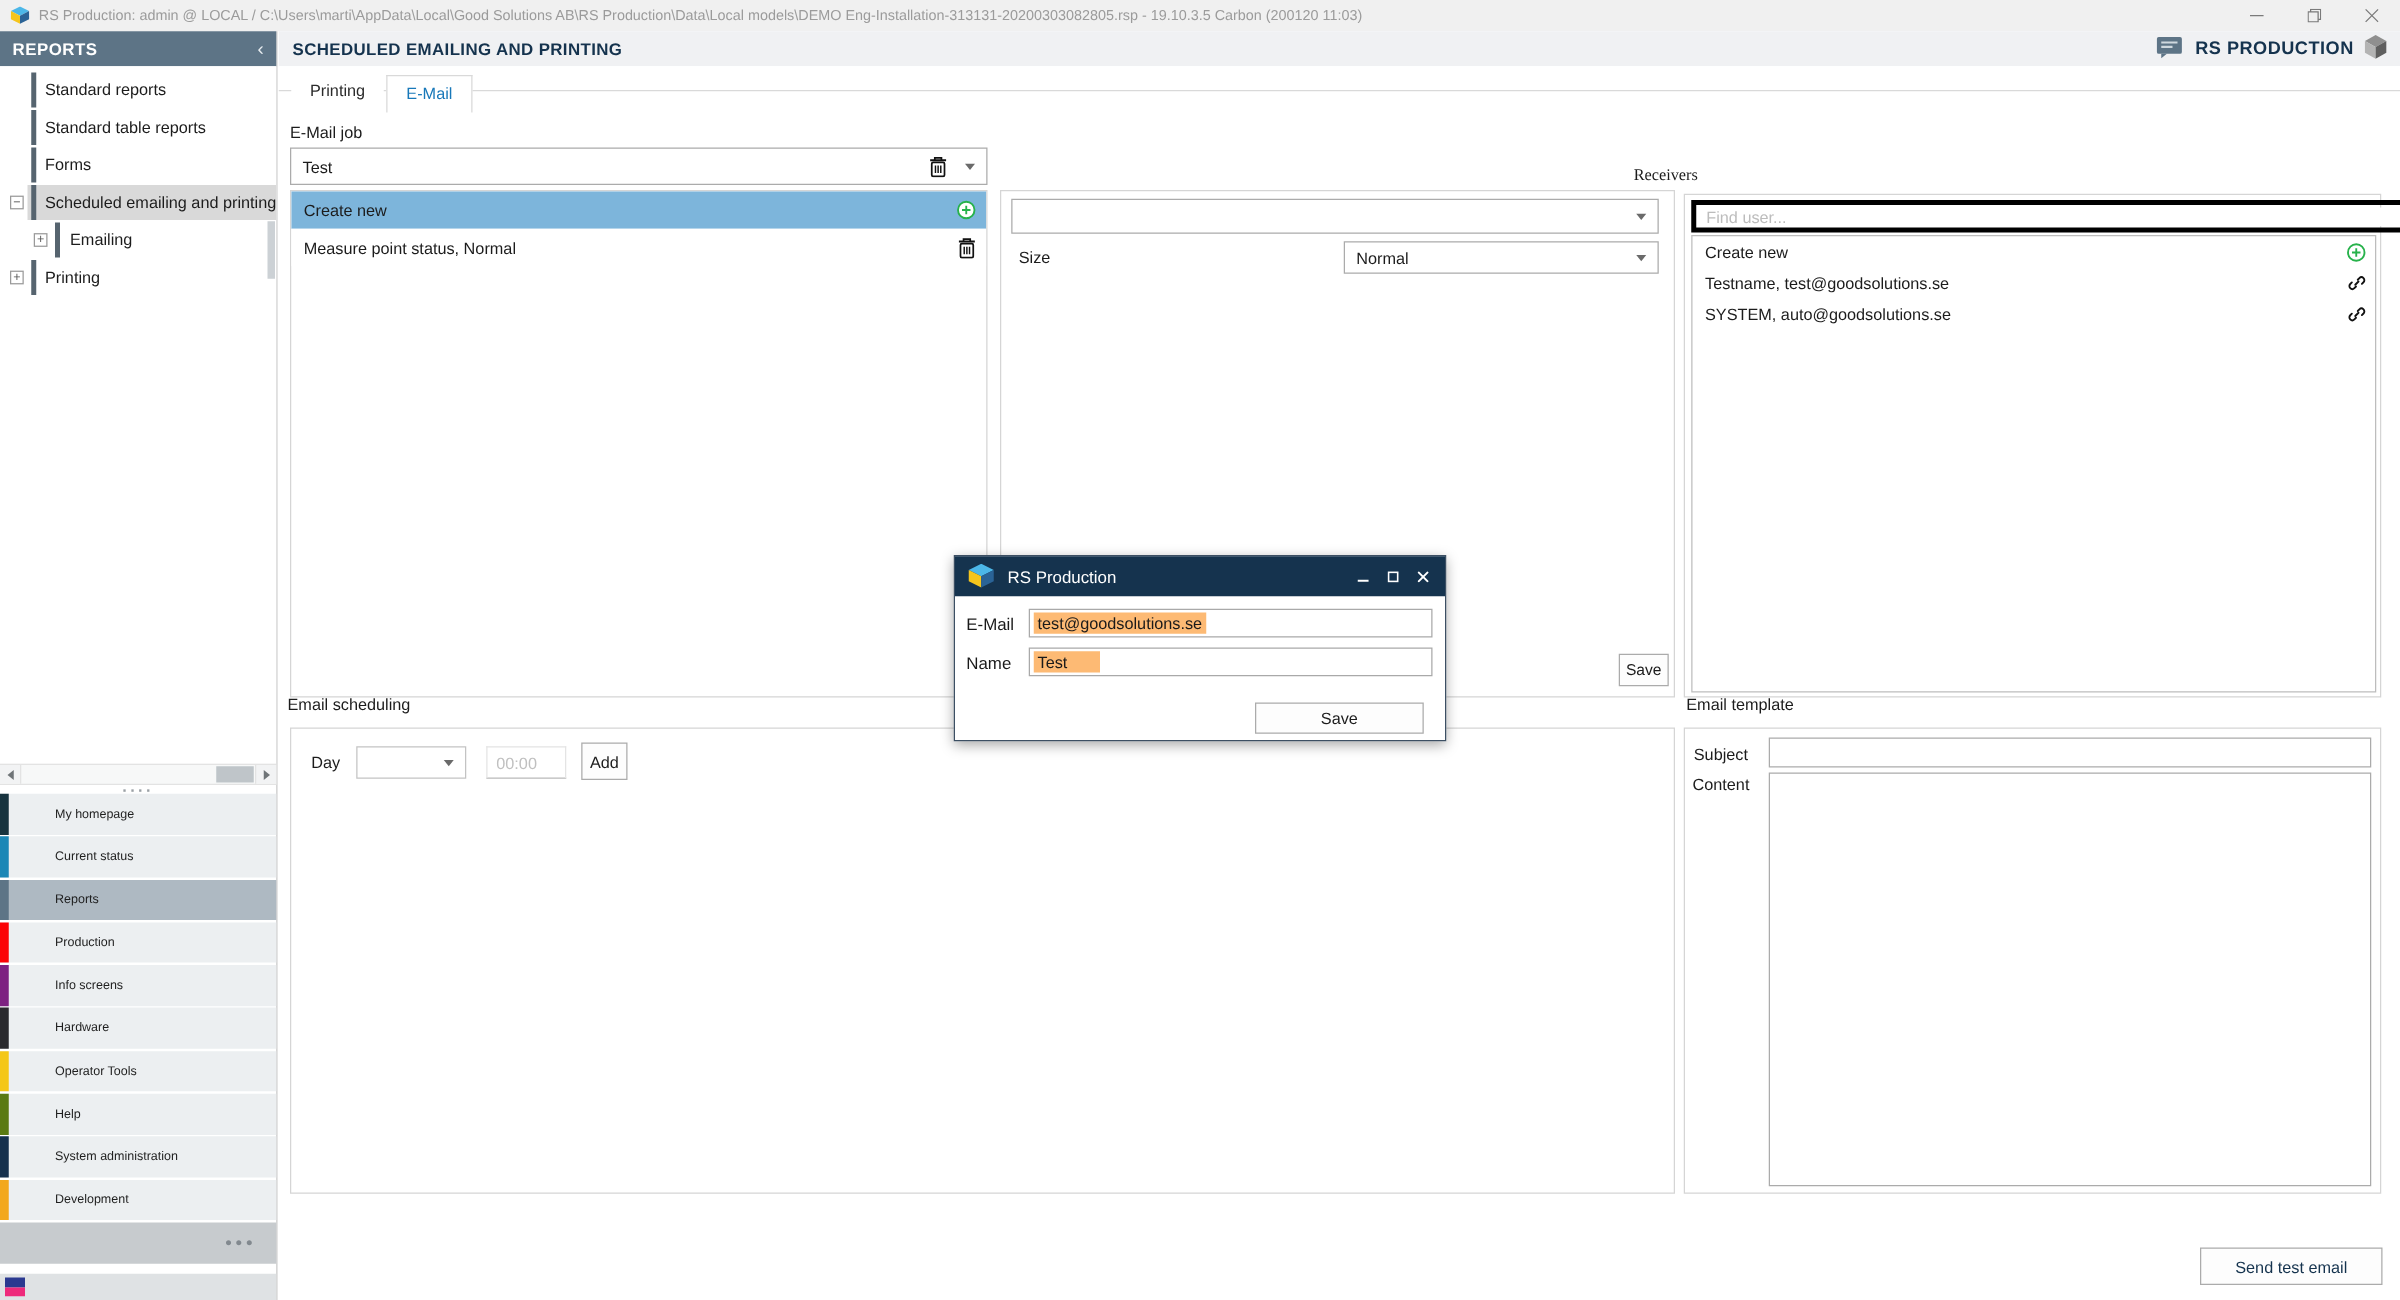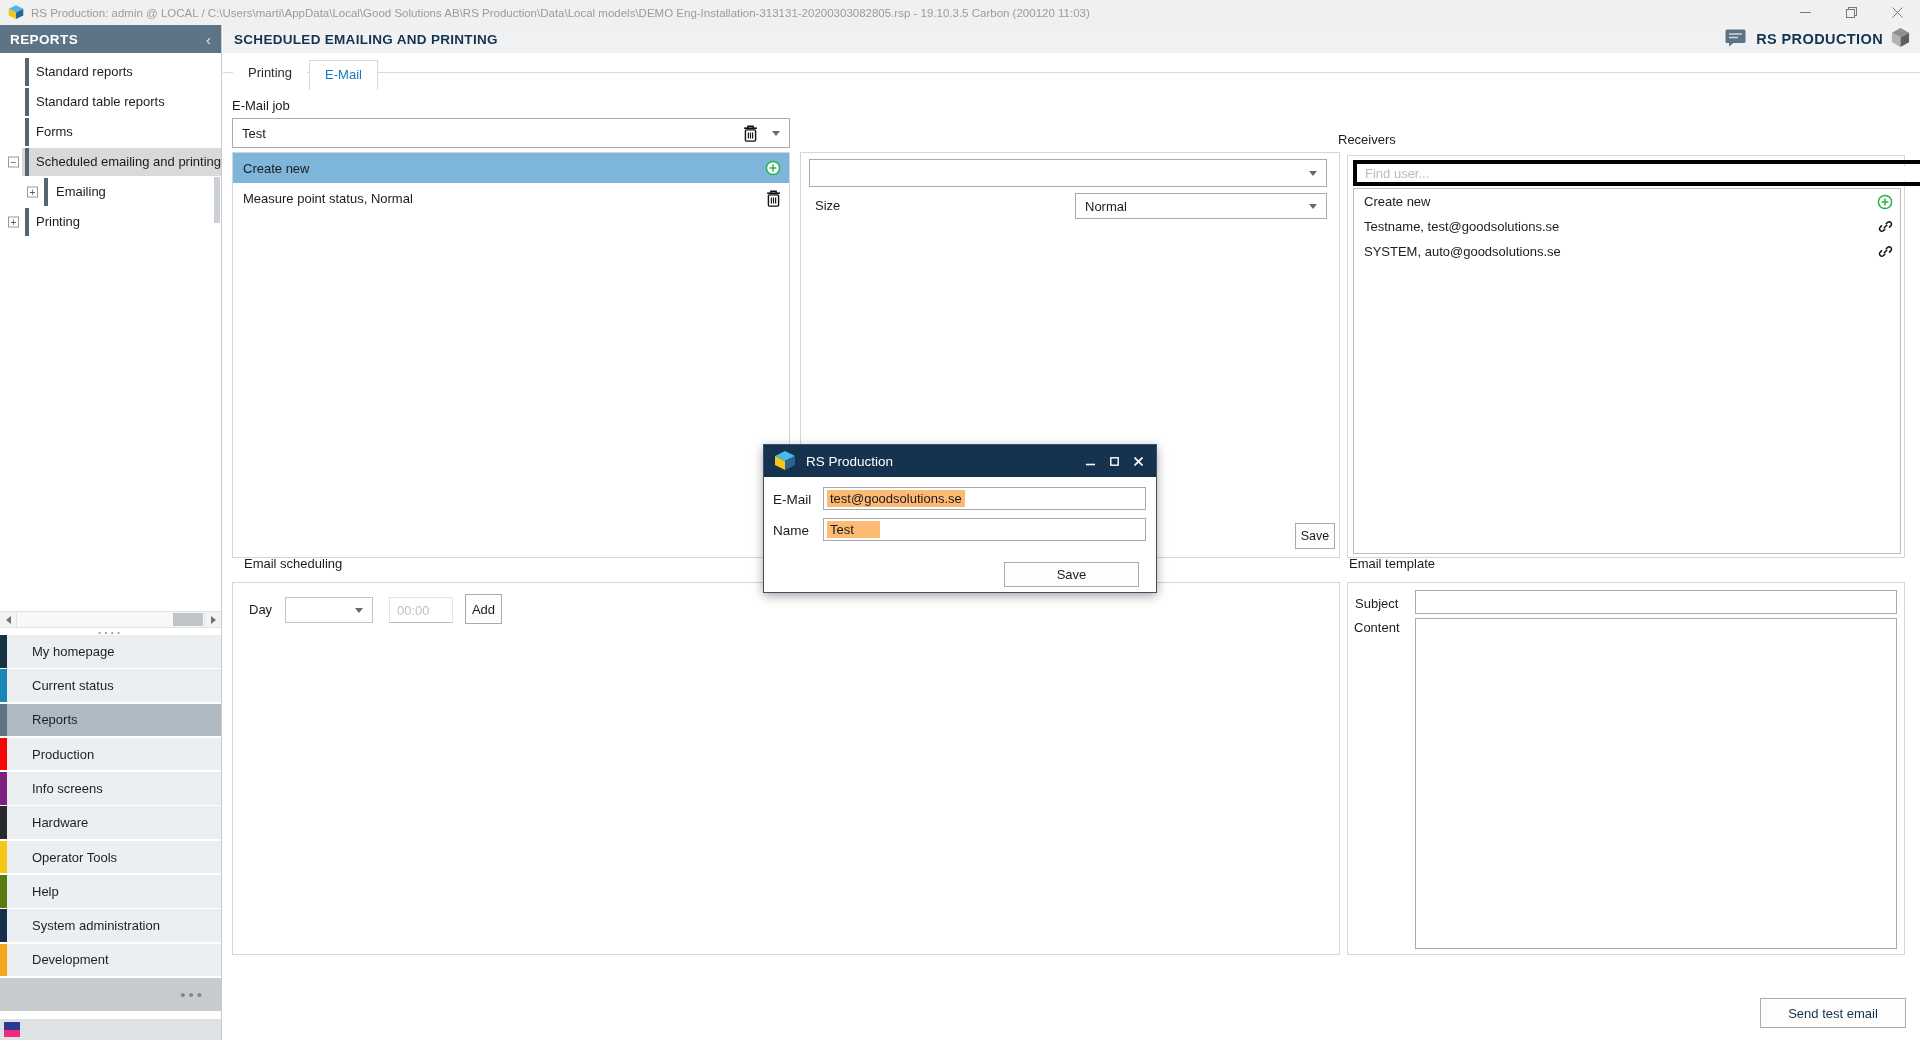--- a/index.html
+++ b/index.html
@@ -40,21 +40,21 @@
   .scroll-arrow.right { right:0; border-left:1px solid #e3e3e3; }
   .tri-left { width:0; height:0; border-top:4px solid transparent; border-bottom:4px solid transparent; border-right:5px solid #6f7477; }
   .tri-right { width:0; height:0; border-top:4px solid transparent; border-bottom:4px solid transparent; border-left:5px solid #6f7477; }
   #hscroll-thumb { position:absolute; left:173px; top:1px; width:30px; height:13px; background:#bfc5c9; }
   #side-grip { position:absolute; left:0; top:604px; width:100%; height:10px; text-align:center; color:#9aa0a5; font-size:13px; line-height:7px; letter-spacing:2px; font-weight:bold; }
 
   #side-nav { position:absolute; left:0; top:610px; width:100%; }
   .nav-row { position:relative; height:32.5px; margin-bottom:1.8px; background:#eceff1; display:flex; align-items:center; }
   .nav-row.selected { background:#aeb9c2; }
   .nav-row .color-bar { position:absolute; left:0; top:0; bottom:0; width:7px; background:#888; }
-  .nav-row .nav-label { margin-left:32px; font-size:13px; color:#1f1f1f; white-space:nowrap; }
+  .nav-row .nav-label { margin-left:44px; font-size:10px; color:#1f1f1f; white-space:nowrap; }
   #side-more { position:absolute; left:0; top:953px; width:100%; height:33px; background:#c7cbce; display:flex; align-items:center; justify-content:flex-end; }
   #side-more .dots { margin-right:16px; color:#82898f; font-size:15px; letter-spacing:3px; }
   #side-footer { position:absolute; left:0; bottom:0; width:100%; height:21px; background:#dfe2e4; }
   #side-flag { position:absolute; left:4px; bottom:3px; width:16px; height:15px; }
   #side-flag .f-top { height:8px; background:#2b3990; }
   #side-flag .f-bot { height:7px; background:#ee2a7b; }
 
   
   #main { position:absolute; left:223px; top:25px; right:0; bottom:0; background:#fff; }
   #main-header { position:absolute; left:0; top:0; right:0; height:28px; background:#f0f1f3; display:flex; align-items:center; }
@@ -85,34 +85,34 @@
   .job-row[data-action="delete"] .icon-delete { display:flex; }
 
   #mid-panel { position:absolute; left:577px; top:64px; width:540px; height:406px; border:1px solid #d5d5d5; background:#fff; }
   #report-combo { left:8px; top:6px; width:518px; height:28px; }
   #size-label { left:14px; top:45px; }
   #size-combo { left:274px; top:40px; width:252px; height:26px; }
   #mid-save { position:absolute; right:4px; bottom:8px; width:40px; height:26px; }
 
   .btn { border:1px solid #ababab; background:#fdfdfd; font-size:12.5px; color:#1c1c1c; display:flex; align-items:center; justify-content:center; font-family:inherit; }
 
-  #recv-label { left:1115px; top:44px; }
+  #recv-label { left:1084px; top:44px;font-family:Liberation Serif, serif; }
   #recv-panel { position:absolute; left:1124px; top:67px; width:558px; height:403px; border:1px solid #d5d5d5; background:#fff; }
   #recv-search { position:absolute; left:5px; top:4px; width:634px; height:26px; border:4px solid #000000; display:flex; align-items:center; }
   #recv-search input { flex:1; border:none; outline:none; font-family:inherit; font-size:13px; margin-left:8px; color:#333; }
   #recv-search input::placeholder { color:#bcbcbc; }
   #recv-search .clear { margin-right:6px; display:flex; }
   #recv-list { position:absolute; left:5px; top:32px; width:548px; height:366px; border:1px solid #bdbdbd; background:#fff; overflow:hidden; }
   .recv-row { position:relative; height:25px; display:flex; align-items:center; }
   .recv-row .recv-text { margin-left:10px; flex:1; white-space:nowrap; overflow:hidden; }
   .recv-row .icon { display:none; margin-right:7px; }
   .recv-row[data-action="add"] .icon-add { display:flex; }
   .recv-row[data-action="link"] .icon-link { display:flex; }
 
-  #sched-label { left:21px; top:468px; }
+  #sched-label { left:7px; top:468px; }
   #sched-panel { position:absolute; left:9px; top:494px; width:1108px; height:373px; border:1px solid #d5d5d5; background:#fff; }
   #day-label { position:absolute; left:16px; top:14px; line-height:26px; }
   #day-combo { left:52px; top:14px; width:88px; height:26px; border-color:#c3c3c3; }
   #time-input { position:absolute; left:156px; top:14px; width:64px; height:26px; border:1px solid #e4e4e4; border-bottom:1px solid #b9b9b9; font-family:inherit; font-size:13px; padding-left:7px; color:#333; outline:none; }
   #time-input::placeholder { color:#c0c0c0; }
   #add-btn { position:absolute; left:232px; top:11px; width:37px; height:30px; font-size:13px; }
 
   #tmpl-label { left:1126px; top:468px; }
   #tmpl-panel { position:absolute; left:1124px; top:494px; width:558px; height:373px; border:1px solid #d5d5d5; background:#fff; }
   #subject-label { position:absolute; left:7px; top:9px; line-height:24px; }

